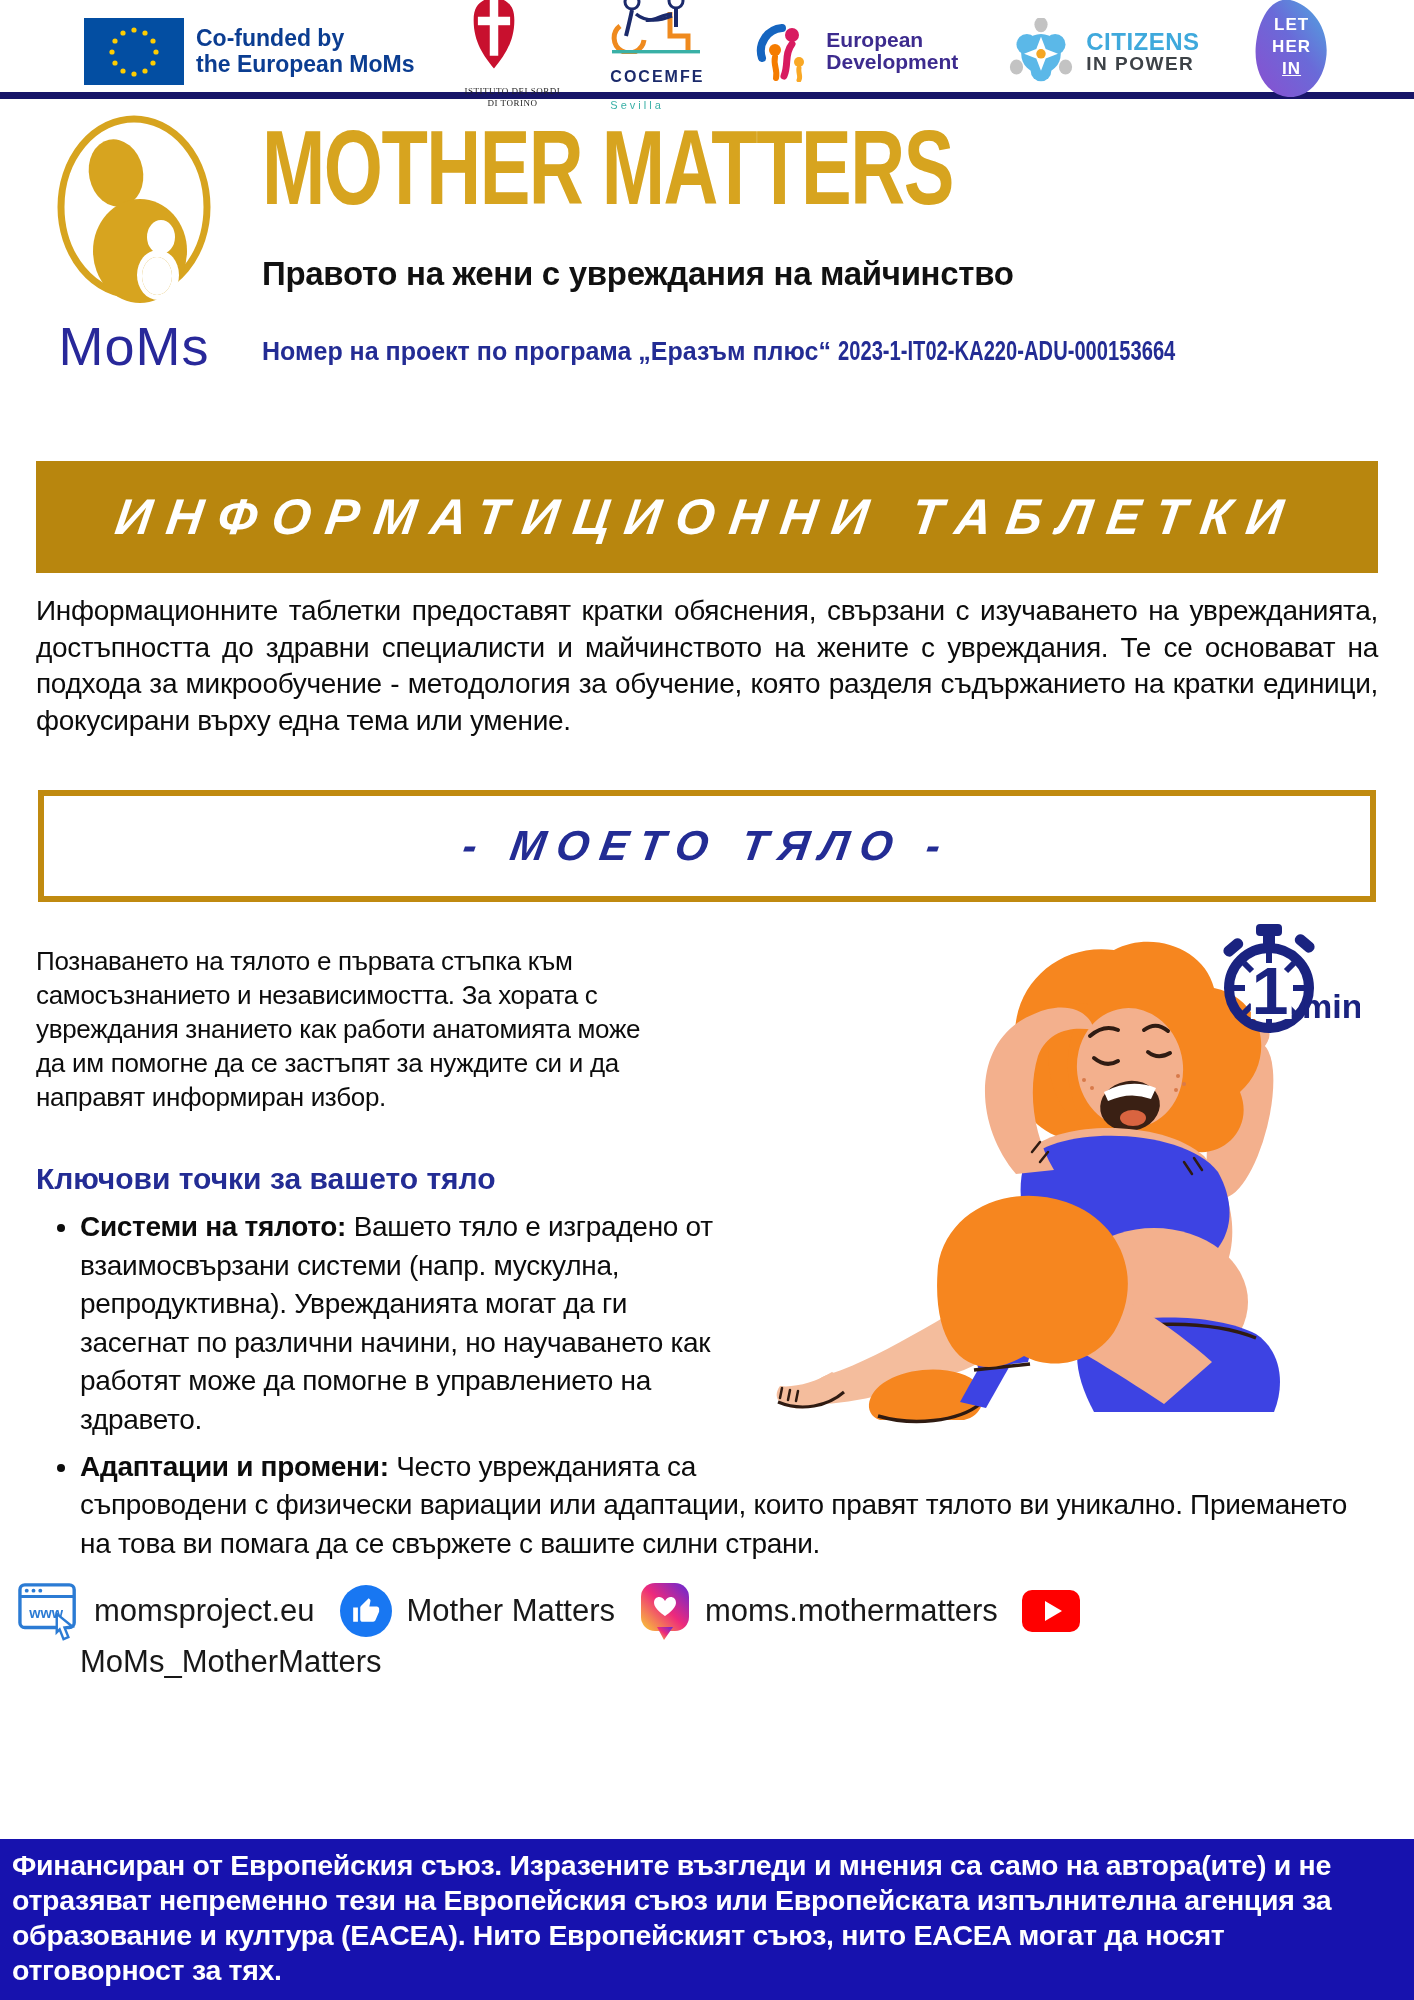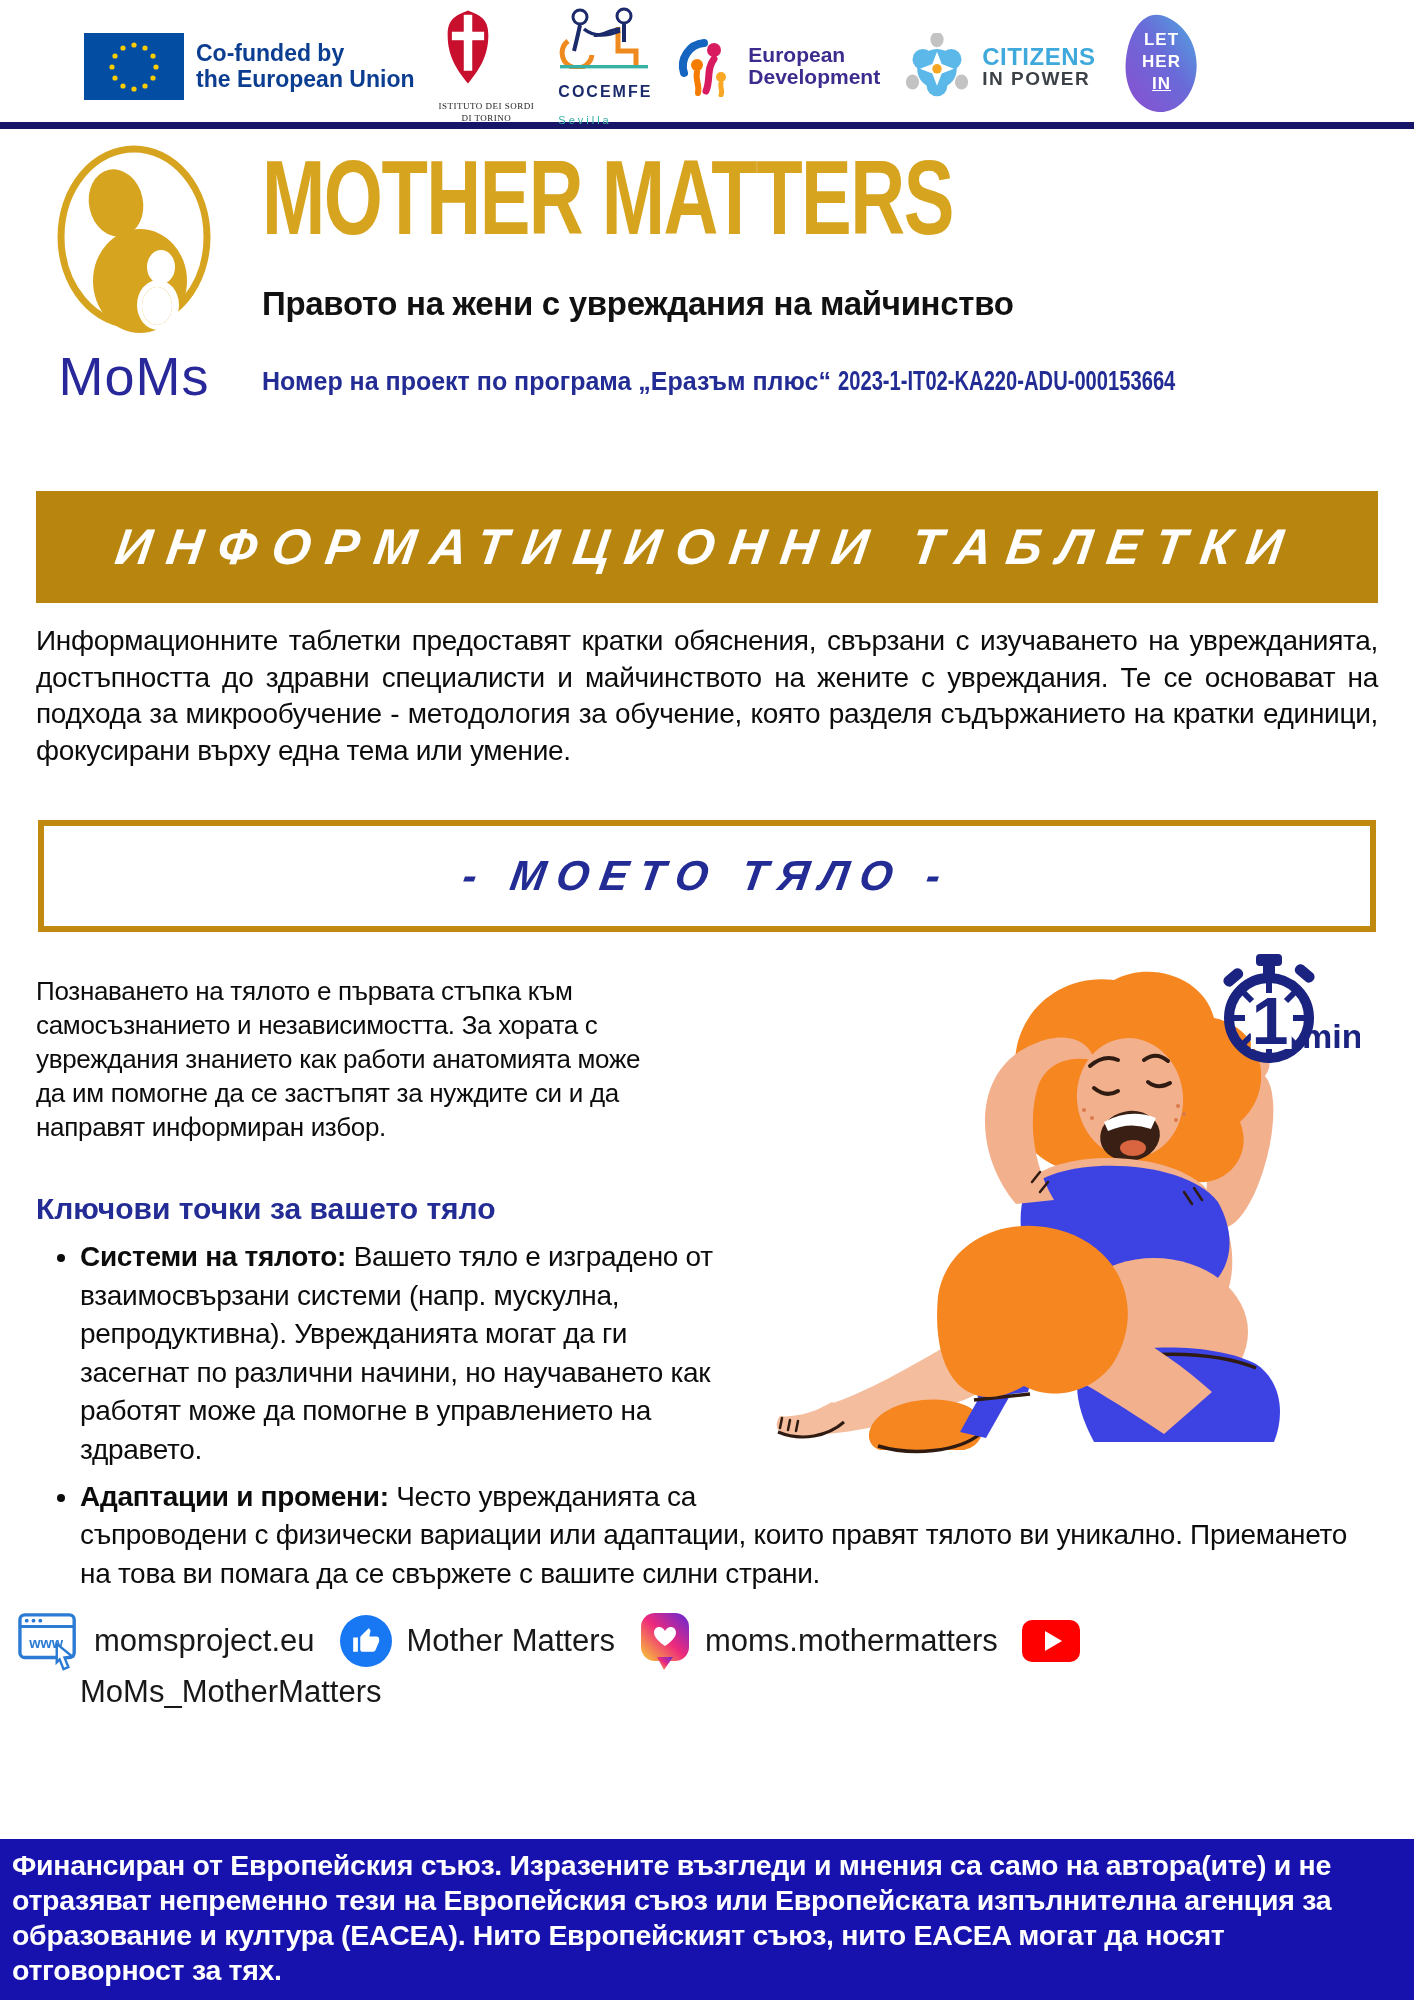--- a/index.html
+++ b/index.html
@@ -1,20 +1,20 @@
 <!DOCTYPE html>
 <html><head>
 <meta charset="utf-8">
 <style>
   html,body{margin:0;padding:0;background:#e8e8e8;}
   .page{position:relative;width:1414px;height:2000px;background:#ffffff;margin:0 auto;
         font-family:"Liberation Sans","DejaVu Sans",sans-serif;color:#0c0c0c;overflow:hidden;}
 
   
-  .logo-row{display:flex;align-items:center;gap:24px;padding:16px 0 6px 84px;height:122px;box-sizing:border-box;}
+  .logo-row{display:flex;align-items:center;gap:50px;padding:16px 0 6px 84px;height:92px;box-sizing:border-box;}
   .logo-item{display:flex;align-items:center;gap:12px;flex:0 0 auto;}
   .eu-text{color:#0b3d91;font-weight:700;font-size:23px;line-height:1.15;}
   .ist-wrap{display:flex;flex-direction:column;align-items:flex-start;}
   .ist-cap{font-family:"Liberation Serif",serif;font-size:9px;letter-spacing:.5px;color:#222;text-align:center;line-height:1.25;margin-top:3px;}
   .coc-wrap{display:flex;flex-direction:column;align-items:flex-start;}
   .coc-name{color:#1b2a6b;font-weight:700;font-size:16px;letter-spacing:2px;margin-top:2px;}
   .coc-sub{color:#39b0a6;font-size:11px;letter-spacing:3px;margin-top:1px;}
   .cip-text{line-height:1.0;}
   .cip-l1{color:#3fa9dc;font-weight:800;font-size:24px;letter-spacing:.5px;}
   .cip-l2{color:#3d4247;font-weight:800;font-size:19px;letter-spacing:1.5px;}
@@ -89,21 +89,21 @@
           <circle cx="50" cy="56" r="2.6"></circle>
             <circle cx="39" cy="53" r="2.6"></circle>
             <circle cx="31" cy="45" r="2.6"></circle>
           <circle cx="28" cy="34" r="2.6"></circle>
             <circle cx="31" cy="23" r="2.6"></circle>
             <circle cx="39" cy="15" r="2.6"></circle>
         </g>
       </svg>
       <div class="eu-text">
         <div>Co-funded by</div>
-        <div>the European Union</div>
+        <div>the European MoMs</div>
       </div>
     </div>
 
     <div class="logo-item ist-wrap">
       <svg width="58" height="78" viewBox="0 0 60 92">
         <path d="M30 3 C16 9 6 12 6 32 C6 58 18 74 30 89 C42 74 54 58 54 32 C54 12 44 9 30 3 Z" fill="#c8102e"></path>
         <rect x="25" y="8" width="10" height="66" fill="#ffffff"></rect>
         <rect x="11" y="28" width="38" height="10" fill="#ffffff"></rect>
       </svg>
       <div class="ist-cap">

